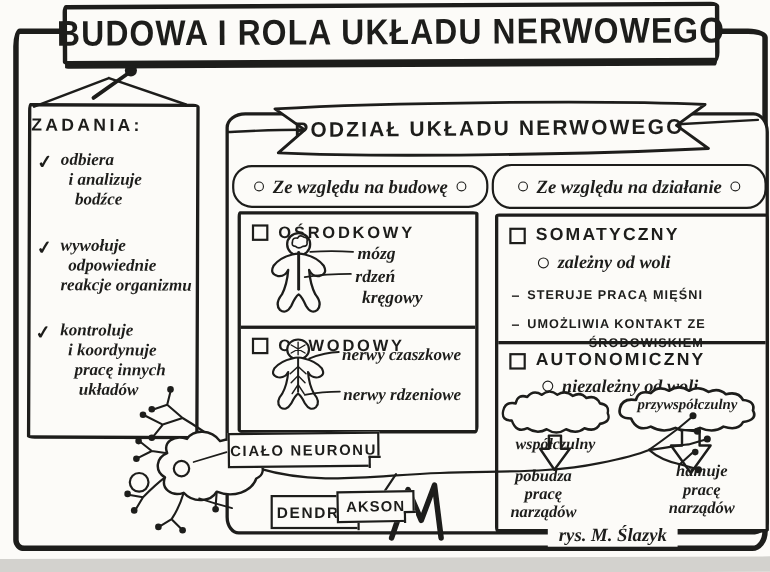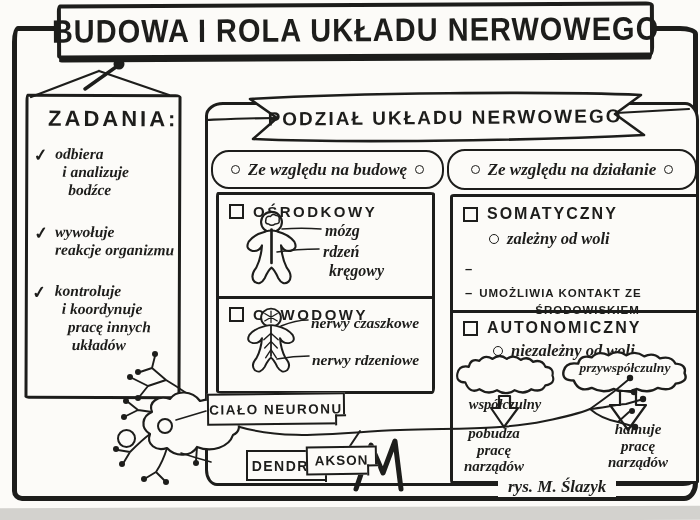--- a/index.html
+++ b/index.html
@@ -45,21 +45,21 @@
   }
 
   
   .tasks-panel{
     left:25px;top:94px;width:150px;height:299px;
     border:3px solid var(--ink);background:var(--paper);
     border-radius:2px 6px 3px 7px / 7px 3px 6px 2px;
     transform:rotate(0.2deg);z-index:2;
   }
   .tasks-heading{
-    margin-top:9px;text-align:right;font-size:22px;letter-spacing:3px;
+    margin-top:9px;text-align:left;font-size:16px;letter-spacing:3px;
   }
   .task-item{display:flex;gap:5px;padding:0 2px 0 7px;}
   .task-item .check{width:15px;font-size:17px;font-weight:700;flex:none;transform:rotate(-6deg);}
   .task-lines{font-size:15.5px;line-height:18px;}
   .task-lines .ln2{padding-left:7px;}
   .task-lines .ln3{padding-left:13px;}
   .task-lines .ln4{padding-left:17px;}
   .mt1{margin-top:13px;} .mt2{margin-top:24px;} .mt3{margin-top:23px;}
 
   
@@ -168,20 +168,21 @@
         <div class="ln1">odbiera</div>
         <div class="ln2">i analizuje</div>
         <div class="ln3">bodźce</div>
       </div>
     </div>
 
     <div class="task-item mt2">
       <span class="check">✓</span>
       <div class="task-lines script">
         <div class="ln1">wywołuje</div>
+        <div class="ln2">odpowiednie</div>
         <div class="ln1">reakcje organizmu</div>
       </div>
     </div>
 
     <div class="task-item mt3">
       <span class="check">✓</span>
       <div class="task-lines script">
         <div class="ln1">kontroluje</div>
         <div class="ln2">i koordynuje</div>
         <div class="ln3">pracę innych</div>
@@ -238,20 +239,23 @@
       <div class="sec-header">
         <span class="cb"></span>
         <span class="sec-title fn-title hand">SOMATYCZNY</span>
       </div>
       <div class="subtitle-row">
         <span class="bul"></span>
         <span class="subtitle-text script">zależny od woli</span>
       </div>
       <div class="point-row">
         <span class="point-dash">–</span>
+        <div class="point-lines">
+          <div>STERUJE PRACĄ MIĘŚNI</div>
+        </div>
       </div>
       <div class="point-row" style="margin-top:9px;">
         <span class="point-dash">–</span>
         <div class="point-lines">
           <div>UMOŻLIWIA KONTAKT ZE</div>
           <div class="ln2">ŚRODOWISKIEM</div>
         </div>
       </div>
     </div>
     <div>

